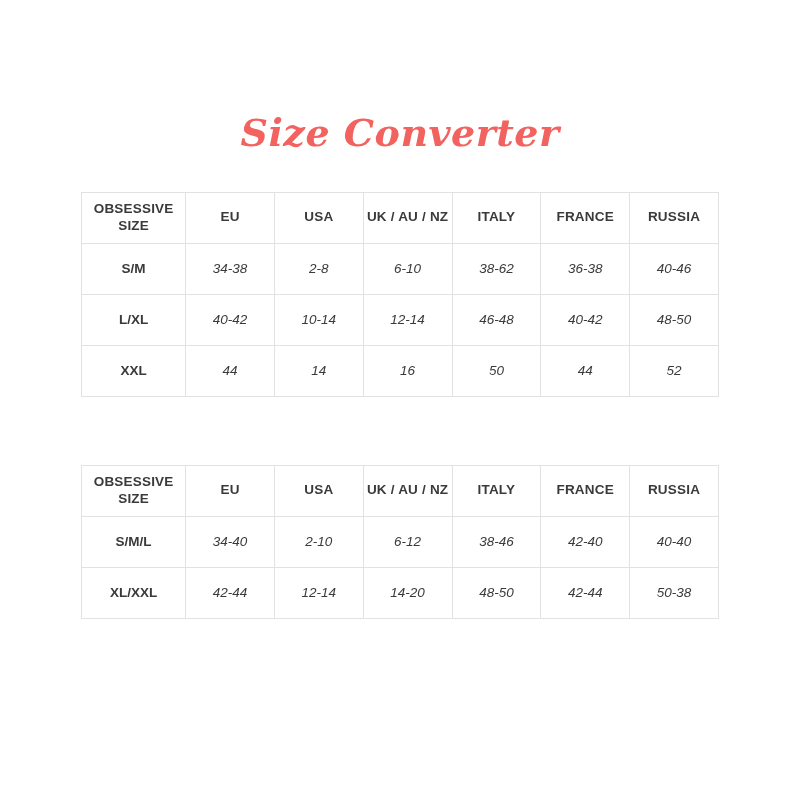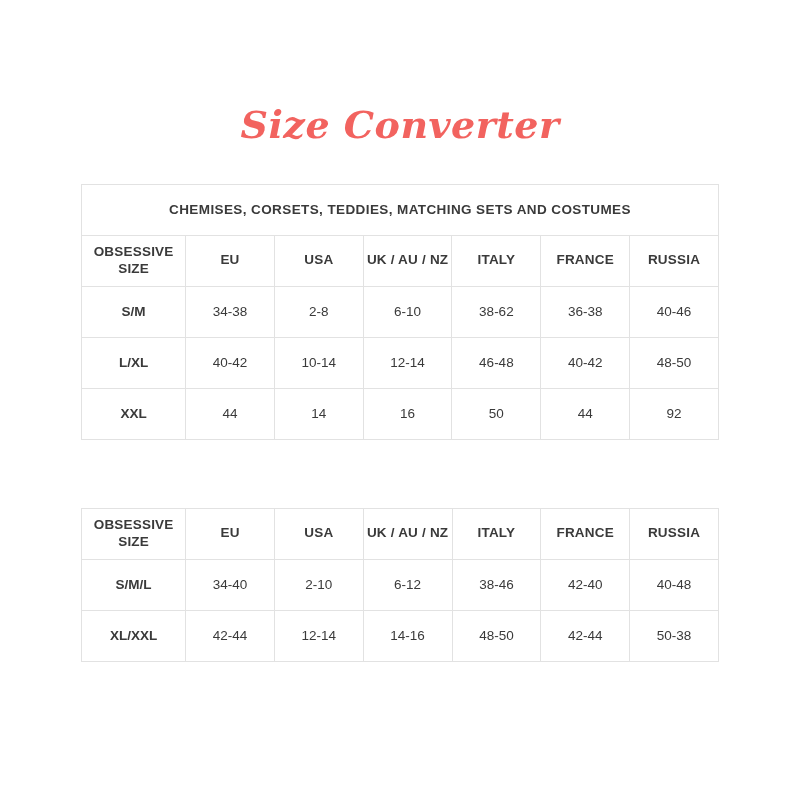--- a/index.html
+++ b/index.html
@@ -12,21 +12,21 @@
     background: #ffffff;
     font-family: "Liberation Sans", sans-serif;
     color: #333333;
     overflow: hidden;
   }
   .page {
     width: 800px;
     height: 800px;
     position: relative;
     box-sizing: border-box;
-    padding: 8px;
+    padding: 16px;
   }
   .title {
     text-align: center;
     color: #f2635f;
     font-family: "DejaVu Serif", serif;
     font-style: italic;
     font-weight: 700;
     font-size: 38px;
     letter-spacing: 0.5px;
     margin: 0;
@@ -70,20 +70,21 @@
     letter-spacing: 0.2px;
   }
   .row-label {
     font-weight: 700;
     font-size: 14px;
     color: #2f2f2f;
   }
   .data-cell {
     font-size: 14px;
     color: #3a3a3a;
+    font-style: italic;
   }
   .col-first { width: 104px; }
   .col-rest { width: 88.8px; }
 </style>
 </head>
 <body>
 
 <div class="page">
 
   <h1 class="title">Size Converter</h1>
@@ -92,23 +93,20 @@
     <colgroup>
       <col class="col-first">
         <col class="col-rest">
         <col class="col-rest">
         <col class="col-rest">
         <col class="col-rest">
         <col class="col-rest">
         <col class="col-rest">
     </colgroup>
     <tbody>
-      <tr>
-        <td class="caption-cell" colspan="7">CHEMISES, CORSETS, TEDDIES, MATCHING SETS AND COSTUMES</td>
-      </tr>
       <tr>
         <td class="head-cell">OBSESSIVE SIZE</td>
         <td class="head-cell">EU</td>
         <td class="head-cell">USA</td>
         <td class="head-cell">UK / AU / NZ</td>
         <td class="head-cell">ITALY</td>
         <td class="head-cell">FRANCE</td>
         <td class="head-cell">RUSSIA</td>
       </tr>
       <tr>
@@ -129,21 +127,21 @@
         <td class="data-cell">40-42</td>
         <td class="data-cell">48-50</td>
       </tr>
       <tr>
         <td class="row-label">XXL</td>
         <td class="data-cell">44</td>
         <td class="data-cell">14</td>
         <td class="data-cell">16</td>
         <td class="data-cell">50</td>
         <td class="data-cell">44</td>
-        <td class="data-cell">92</td>
+        <td class="data-cell">52</td>
       </tr>
     </tbody>
   </table>
 
   <table class="table-block block-wrap-2">
     <colgroup>
       <col class="col-first">
         <col class="col-rest">
         <col class="col-rest">
         <col class="col-rest">
@@ -161,27 +159,27 @@
         <td class="head-cell">FRANCE</td>
         <td class="head-cell">RUSSIA</td>
       </tr>
       <tr>
         <td class="row-label">S/M/L</td>
         <td class="data-cell">34-40</td>
         <td class="data-cell">2-10</td>
         <td class="data-cell">6-12</td>
         <td class="data-cell">38-46</td>
         <td class="data-cell">42-40</td>
-        <td class="data-cell">40-48</td>
+        <td class="data-cell">40-40</td>
       </tr>
       <tr>
         <td class="row-label">XL/XXL</td>
         <td class="data-cell">42-44</td>
         <td class="data-cell">12-14</td>
-        <td class="data-cell">14-16</td>
+        <td class="data-cell">14-20</td>
         <td class="data-cell">48-50</td>
         <td class="data-cell">42-44</td>
         <td class="data-cell">50-38</td>
       </tr>
     </tbody>
   </table>
 
 </div>
 
 </body></html>

